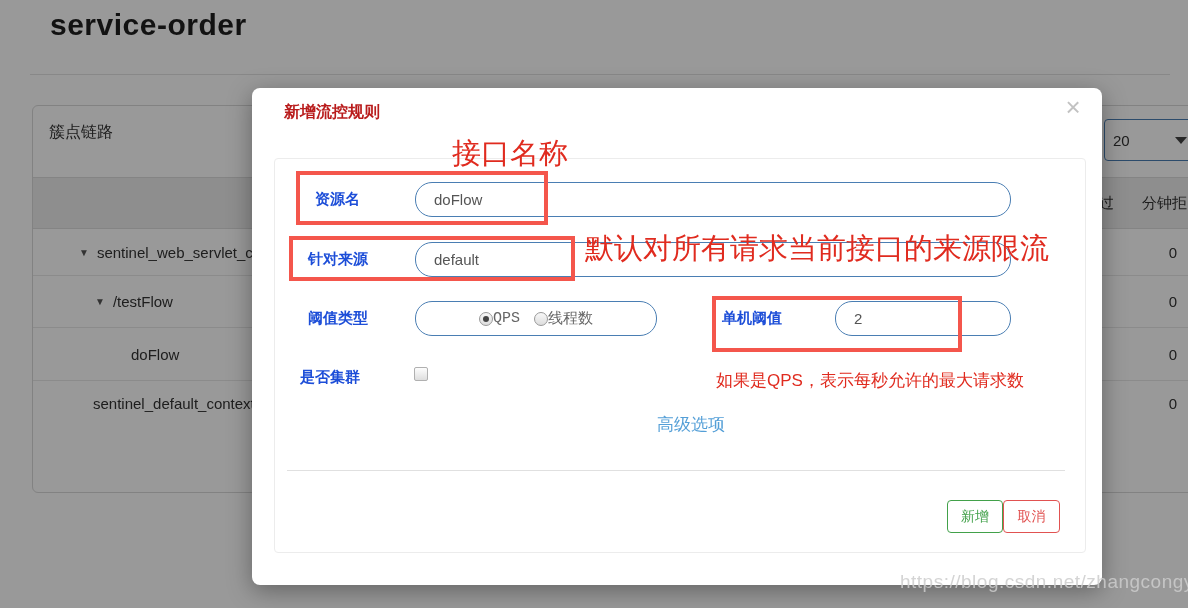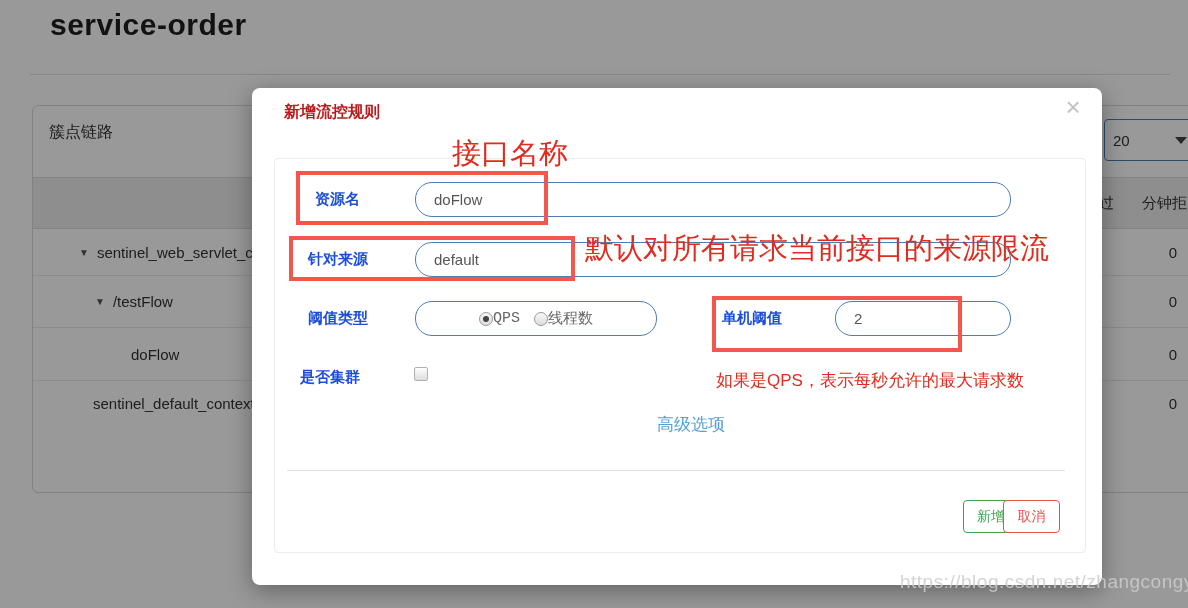--- a/index.html
+++ b/index.html
@@ -99,21 +99,21 @@
   .advanced-link { left:405px; top:325px; font-size:17px; color:var(--link); cursor:pointer; }
 
   .footer-divider { left:35px; top:382px; width:778px; height:1px; background:#e0e0e0; }
 
   .btn {
     position:absolute; top:412px; height:33px; background:#fff;
     border-radius:4px; font-size:14px; display:flex; align-items:center; justify-content:center;
     cursor:pointer; font-family:"Liberation Sans","DejaVu Sans",sans-serif;
   }
   .btn-add-continue { left:524px; width:136px; border:1px solid #ccc; color:#333; }
-  .btn-add { left:711px; width:56px; border:1px solid var(--success); color:var(--success); }
+  .btn-add { left:695px; width:56px; border:1px solid var(--success); color:var(--success); }
   .btn-cancel { left:751px; width:57px; border:1px solid var(--danger); color:var(--danger); }
 
   
   .anno { z-index:30; font-family:Liberation Sans, sans-serif; color:var(--anno-red); white-space:nowrap; }
   .anno-note-resource { left:452px; top:134px; font-size:29px; }
   .anno-note-origin { left:585px; top:229px; font-size:29px; }
   .anno-note-qps { left:716px; top:369px; font-size:17px; }
   .anno-box { position:absolute; z-index:30; border:4px solid var(--anno-box-red); background:transparent; }
   .anno-box-resource { left:296px; top:171px; width:252px; height:54px; }
   .anno-box-origin { left:289px; top:236px; width:286px; height:45px; }

